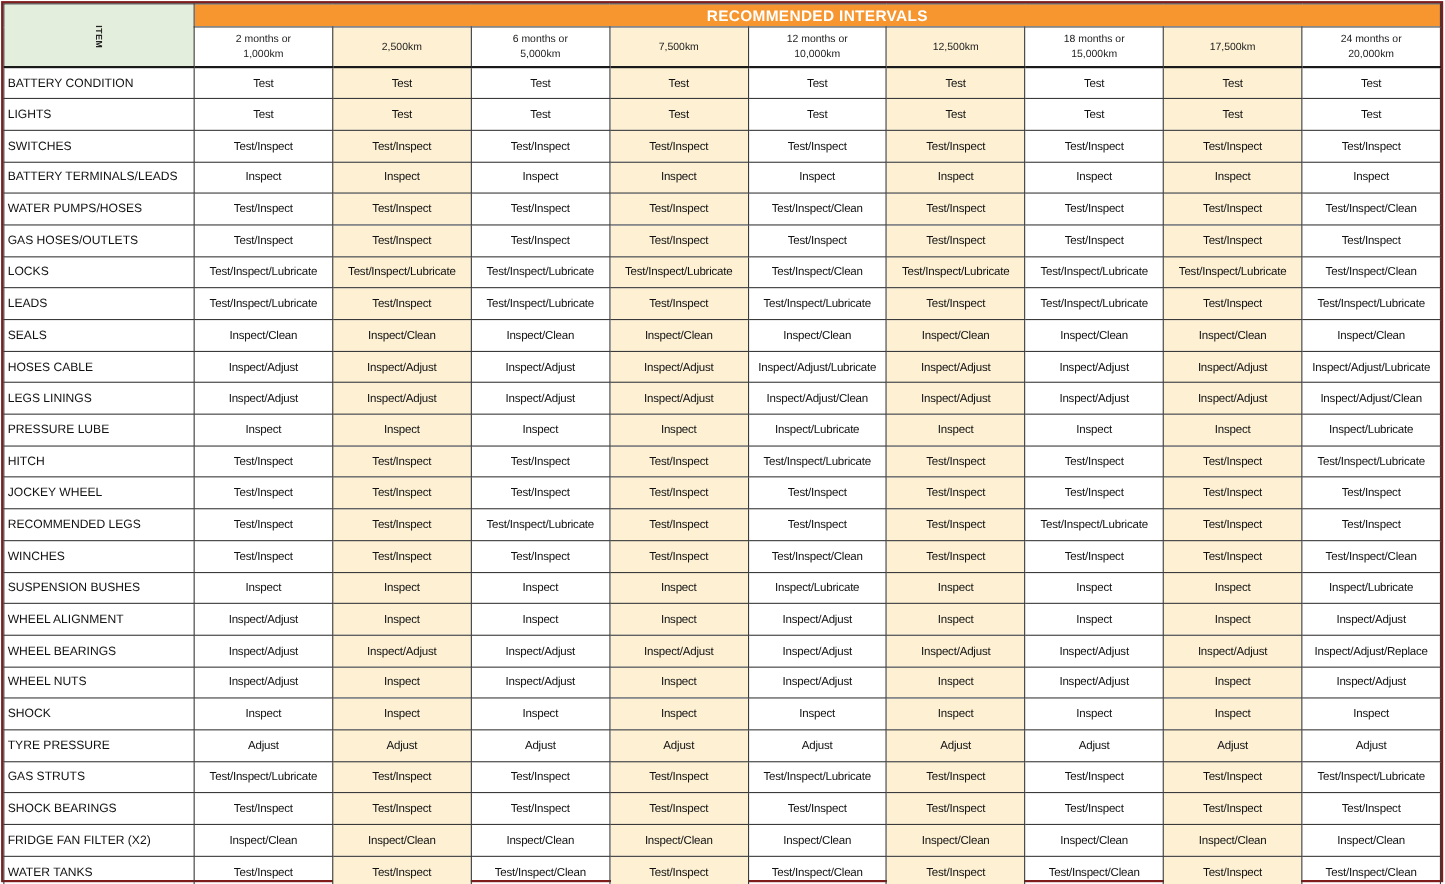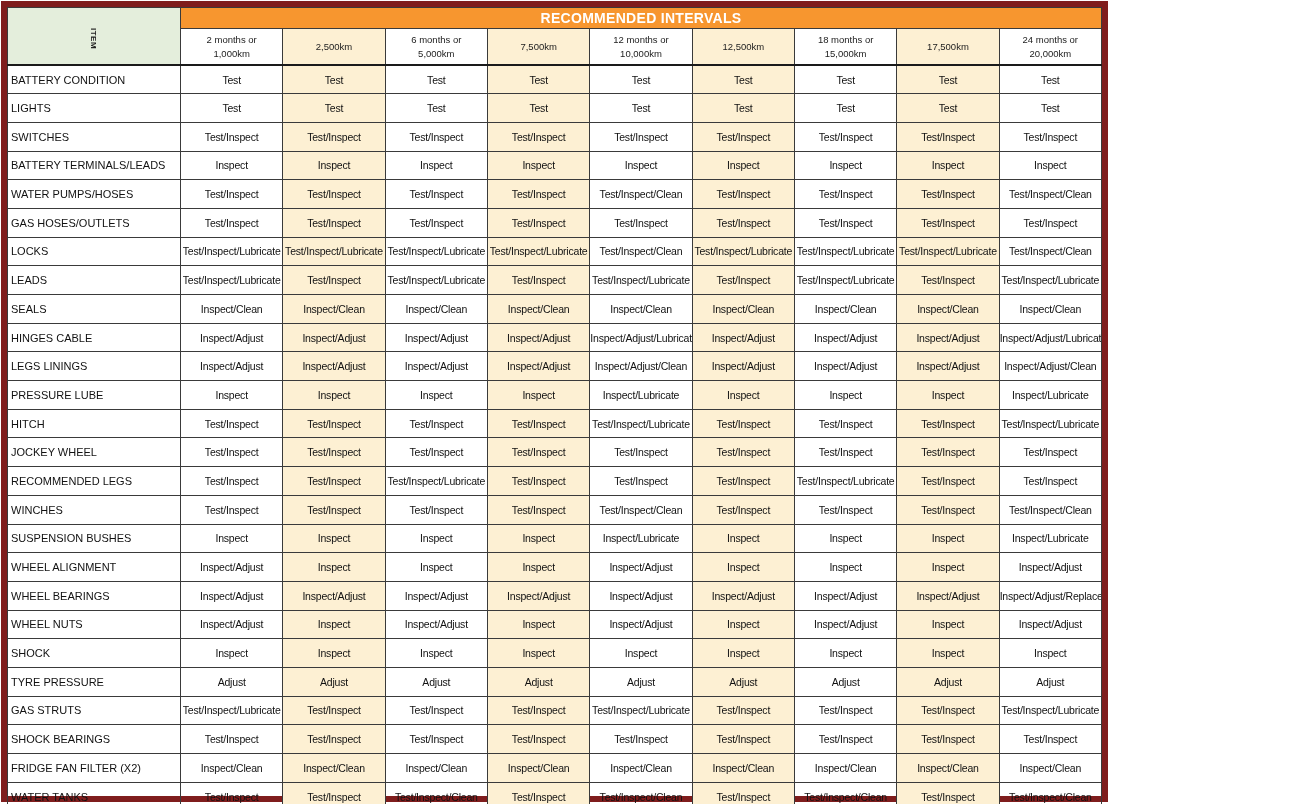--- a/index.html
+++ b/index.html
@@ -1,20 +1,20 @@
 <!DOCTYPE html>
 <html><head>
 <meta charset="utf-8">
 <style>
   html, body { margin: 0; padding: 0; background: #ffffff; }
   body { width: 1314px; height: 804px; overflow: hidden; font-family: "Liberation Sans", sans-serif; }
   .sheet {
     position: absolute; left: 1px; top: 1px;
-    width: 1107px; height: 801px;
-    border: 6px solid #7f1d1d; box-sizing: border-box;
+    width: 1311px; height: 801px;
+    border: 2px solid #7f1d1d; box-sizing: border-box;
   }
   table { border-collapse: collapse; table-layout: fixed; width: 100%; height: 100%; }
   td, th { border: 1px solid #3a3a3a; padding: 0; overflow: hidden; white-space: nowrap; }
   .item-head {
     background: #e4eedc; width: 172px; text-align: center; vertical-align: middle;
     border-bottom: 2px solid #1a1a1a;
   }
   .item-head span {
     display: inline-block; transform: rotate(90deg);
     font-size: 8px; font-weight: bold; color: #222; letter-spacing: 0.5px;
@@ -187,21 +187,21 @@
           <td class="cell shade">Inspect/Clean</td>
           <td class="cell">Inspect/Clean</td>
           <td class="cell shade">Inspect/Clean</td>
           <td class="cell">Inspect/Clean</td>
           <td class="cell shade">Inspect/Clean</td>
           <td class="cell">Inspect/Clean</td>
           <td class="cell shade">Inspect/Clean</td>
           <td class="cell">Inspect/Clean</td>
         </tr>
         <tr>
-          <td class="row-label">HINGES CABLE</td>
+          <td class="row-label">HOSES CABLE</td>
           <td class="cell">Inspect/Adjust</td>
           <td class="cell shade">Inspect/Adjust</td>
           <td class="cell">Inspect/Adjust</td>
           <td class="cell shade">Inspect/Adjust</td>
           <td class="cell">Inspect/Adjust/Lubricate</td>
           <td class="cell shade">Inspect/Adjust</td>
           <td class="cell">Inspect/Adjust</td>
           <td class="cell shade">Inspect/Adjust</td>
           <td class="cell">Inspect/Adjust/Lubricate</td>
         </tr>

